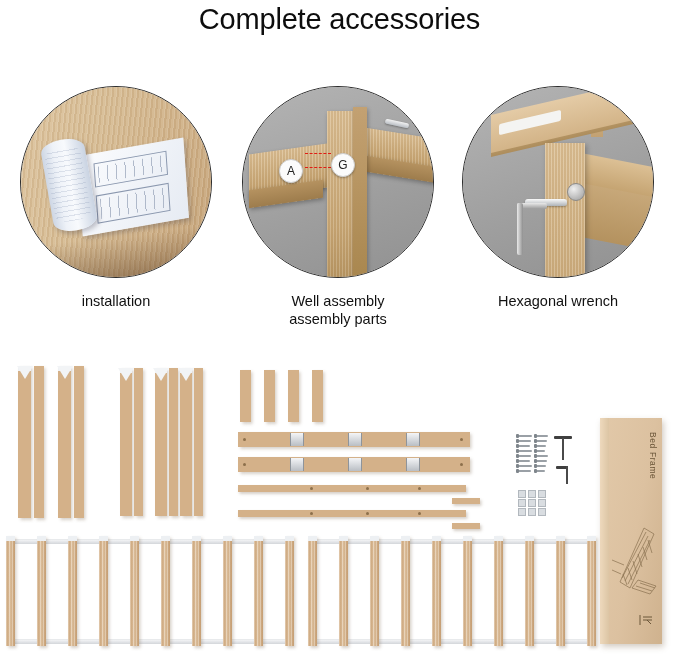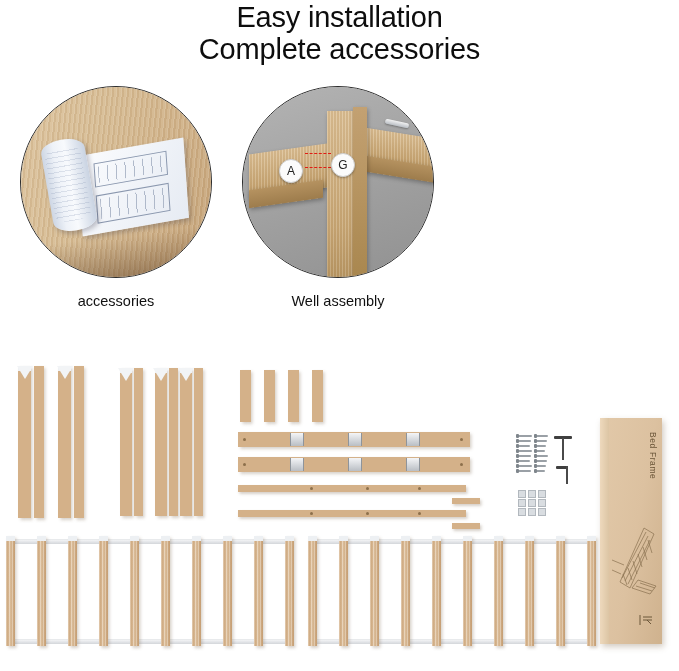--- a/index.html
+++ b/index.html
@@ -242,61 +242,81 @@
     box-shadow:1.5px 2px 3px rgba(120,100,75,.30);
   }
   .slat-cap{position:absolute;top:0;left:0;width:9px;height:5px;background:#edf0f3;}
 </style>
 </head>
 <body>
 
 <div class="stage">
 
   <div class="title">
-    <span>Easy installation</span>
     <span class="l2">Complete accessories</span>
   </div>
 
   <div class="features">
 
     <div class="feature f0">
       <div class="circle">
         <div class="woodbg"></div>
         <div class="wood-dark"></div>
         <div class="manual-page">
           <div class="mp-fig mpf1"></div>
           <div class="mp-fig mpf2"></div>
         </div>
         <div class="manual-roll"></div>
       </div>
       <div class="cap">
-        <span>accessories</span>
+        <span>installation</span>
       </div>
     </div>
 
     <div class="feature f1">
       <div class="circle">
         <div class="graybg"></div>
         <div class="beam rail-h"></div>
         <div class="beam rail-h2"></div>
         <div class="beam blk-left"></div>
         <div class="beam blk-left2"></div>
         <div class="beam post-v"></div>
         <div class="beam post-v-side"></div>
         <div class="dash dash1"></div>
         <div class="dash dash2"></div>
         <div class="screw2"></div>
         <div class="tag tag-a">A</div>
         <div class="tag tag-g">G</div>
       </div>
       <div class="cap">
         <span>Well assembly</span>
+        <span>assembly parts</span>
       </div>
     </div>
 
+    <div class="feature f2">
+      <div class="circle">
+        <div class="graybg"></div>
+        <div class="c3-vert"></div>
+        <div class="c3-top2"></div>
+        <div class="c3-top"></div>
+        <div class="c3-white"></div>
+        <div class="c3-rail2"></div>
+        <div class="c3-rail"></div>
+        <div class="c3-leg"></div>
+        <div class="c3-bolt"></div>
+        <div class="c3-screw"></div>
+        <div class="c3-hex-h"></div>
+        <div class="c3-hex-v"></div>
+      </div>
+      <div class="cap">
+        <span>Hexagonal wrench</span>
+        <span></span>
+      </div>
+    </div>
   </div>
 
   <div class="parts">
     <div id="legs-group">
         <div class="wd" style="left: 18px; top: 14px; width: 13px; height: 152px;">
           <div class="notch-cap"></div>
           <div class="notch"></div>
         </div>
         <div class="wd" style="left: 34px; top: 14px; width: 10px; height: 152px;"></div>
         <div class="wd" style="left: 58px; top: 14px; width: 13px; height: 152px;">

